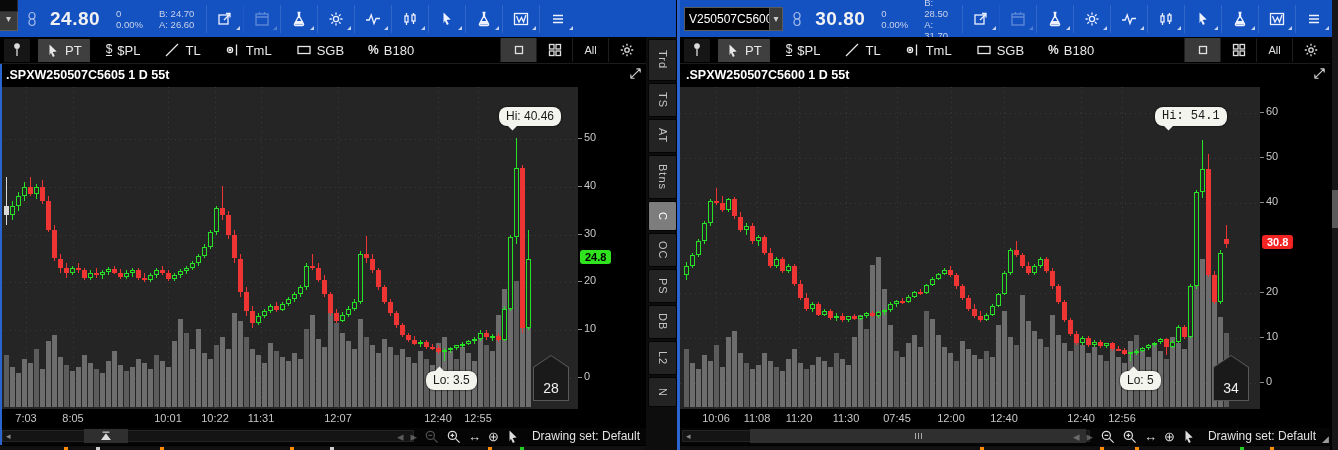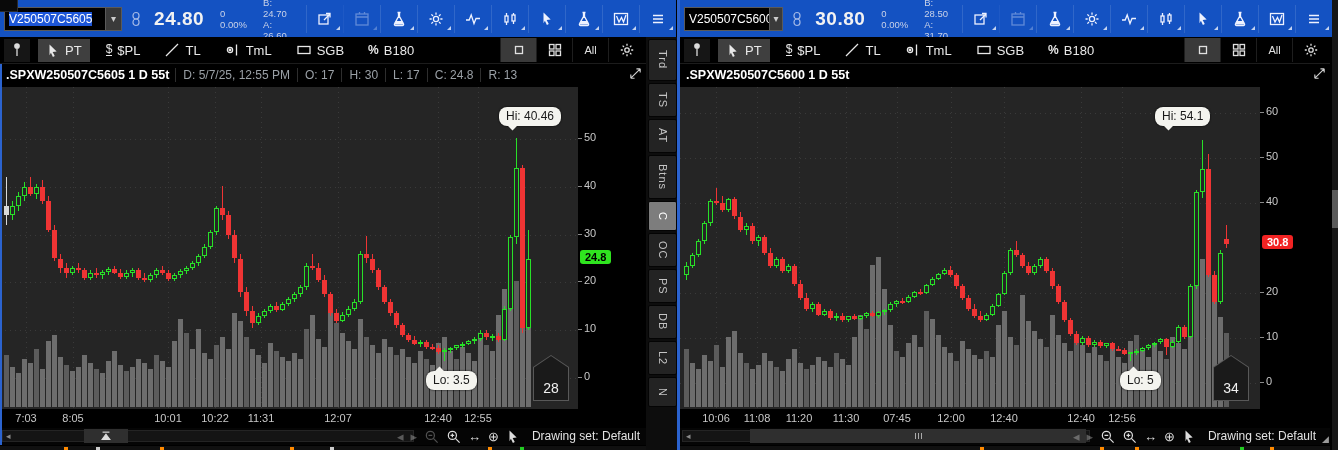--- a/index.html
+++ b/index.html
@@ -87,23 +87,20 @@
   .tlcorner{position:absolute;left:0;top:0;width:18px;height:12px;background:#090909;border-right:1px solid #2b2b2b;border-bottom:1px solid #2b2b2b;z-index:10;}
   .ic svg{display:block;}
 </style>
 </head>
 <body>
 
 <div id="win">
 
   <div class="panel" style="left:0;width:680px;">
     <div class="titlebar" style="width:676px;">
-      <div class="sym-box">
-          <span class="sym-text sel-0 sel">V250507C5605</span>
-        </div>
       <div class="sym-dd"><span>▾</span></div>
       <span class="ic lk">
           <svg width="12" height="16" viewBox="0 0 12 16" fill="none" stroke="currentColor" stroke-width="1.2">
             <rect x="3" y="1.5" width="6" height="6.5" rx="3"></rect>
             <rect x="3" y="8" width="6" height="6.5" rx="3"></rect>
           </svg>
         </span>
       <span class="price">24.80</span>
       <div class="two">
           <span>0</span>
@@ -241,28 +238,20 @@
         <span class="rbtn ic">
             <svg width="16" height="16" viewBox="0 0 16 16" fill="none" stroke="currentColor" stroke-width="1.3">
               <circle cx="8" cy="8" r="2.2"></circle>
               <path d="M8 1.8v2M8 12.2v2M1.8 8h2M12.2 8h2M3.6 3.6l1.4 1.4M11 11l1.4 1.4M12.4 3.6L11 5M5 11l-1.4 1.4"></path>
             </svg>
           </span>
       </div>
     </div>
     <div class="chart-header" style="width:646px;">
       <span class="ch-title">.SPXW250507C5605 1 D 55t</span>
-      <span class="ch-fields" style="display:flex;">
-          <span class="hfield">D: 5/7/25, 12:55 PM</span>
-          <span class="hfield">O: 17</span>
-          <span class="hfield">H: 30</span>
-          <span class="hfield">L: 17</span>
-          <span class="hfield">C: 24.8</span>
-          <span class="hfield">R: 13</span>
-        </span>
       <span class="mxicon ic">
           <svg width="15" height="15" viewBox="0 0 16 16" fill="none" stroke="currentColor" stroke-width="1.2">
             <path d="M3 13L13 3M13 3h-4M13 3v4M3 13h4M3 13V9"></path>
           </svg>
         </span>
     </div>
     <div class="chart-wrap" style="width:646px;">
       <div class="chart-area" style="width:578px;">
           <div class="hgrid" style="top: 52px;"></div>
           <div class="hgrid" style="top: 99.8px;"></div>
@@ -1081,21 +1070,21 @@
           <div class="wick" style="left: 522px; top: 52.55px; height: 58.95px; background: rgb(40, 224, 40);"></div>
           <div class="cbody" style="left: 520px; top: 82.25px; height: 22.5px; width: 5px; border: 1px solid rgb(40, 224, 40); background: rgb(37, 37, 37);"></div>
           <div class="wick" style="left: 528px; top: 66.5px; height: 123.75px; background: rgb(239, 52, 52);"></div>
           <div class="cbody" style="left: 526px; top: 82.25px; height: 105.75px; width: 5px; background: rgb(239, 52, 52);"></div>
           <div class="wick" style="left: 534px; top: 183.5px; height: 33.75px; background: rgb(239, 52, 52);"></div>
           <div class="cbody" style="left: 532px; top: 188px; height: 27px; width: 5px; background: rgb(239, 52, 52);"></div>
           <div class="wick" style="left: 540px; top: 163.25px; height: 54px; background: rgb(40, 224, 40);"></div>
           <div class="cbody" style="left: 538px; top: 165.5px; height: 49.5px; width: 5px; border: 1px solid rgb(40, 224, 40); background: rgb(37, 37, 37);"></div>
           <div class="wick" style="left: 546px; top: 137.6px; height: 23.085px; background: rgb(239, 52, 52);"></div>
           <div class="cbody" style="left: 544px; top: 152px; height: 5.4px; width: 5px; background: rgb(239, 52, 52);"></div>
-          <div class="bubble hi" style="left: 475px; top: 20px;">Hi: 54.1</div>
+          <div class="bubble hi" style="left: 475px; top: 20px; font-family: Liberation Mono, monospace;">Hi: 54.1</div>
           <div class="bubble lo" style="left: 440px; top: 284px;">Lo: 5</div>
           <div class="pent" style="left: 533px; top: 268px;">
             <div class="p1"></div>
             <div class="p2"></div>
             <span>34</span>
           </div>
         </div>
       <div class="price-axis">
           <div class="axtick" style="top: 26px;"></div>
           <div class="axlabel" style="top: 19px;">60</div>

